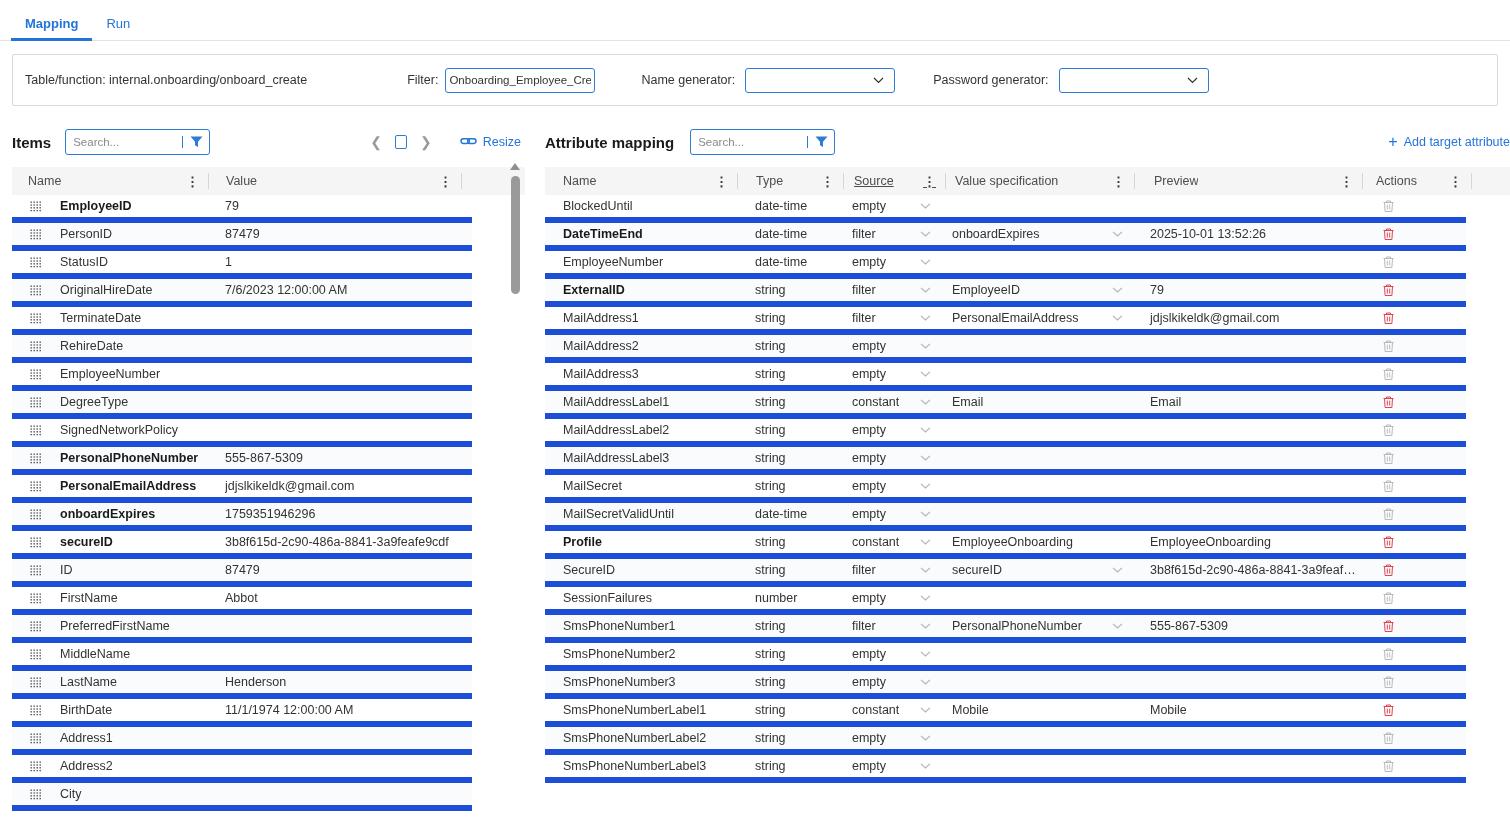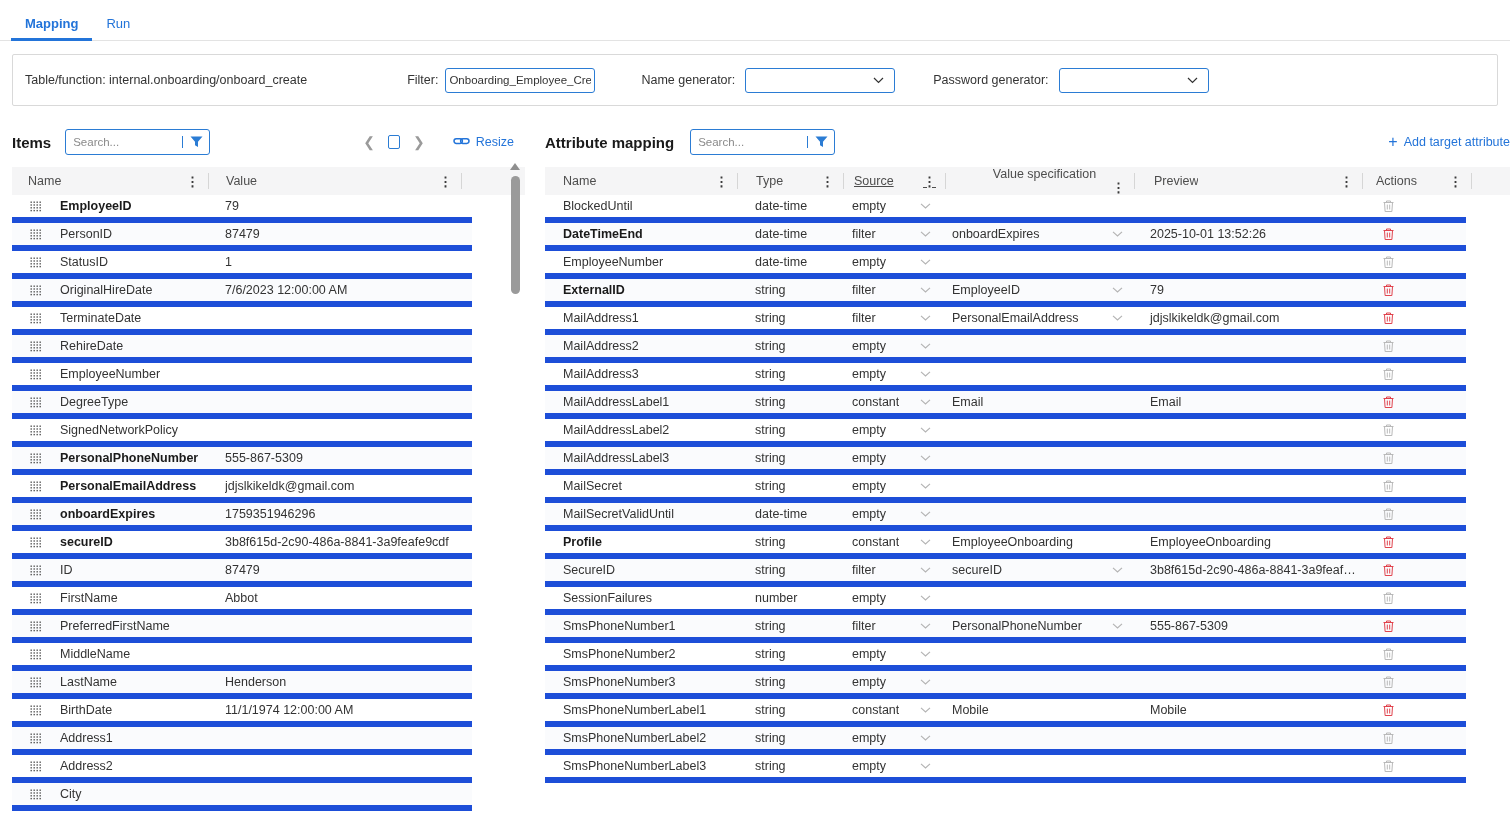--- a/index.html
+++ b/index.html
@@ -42,21 +42,21 @@
                   font-family:"Liberation Sans", sans-serif; color:#333; min-width:0; }
   .search input::placeholder { color:#8a8a8a; }
   .search .funnel-btn { width:27px; border-left:1px solid #2b7cd4; display:flex;
                         align-items:center; justify-content:center; cursor:pointer; }
   .srch-right { margin-left:16px; }
 
   .pager { display:flex; align-items:center; margin-left:auto; gap:13px; }
   .pg-chev { color:#9a9a9a; font-size:14px; cursor:pointer; line-height:1; }
   .pg-box { width:12px; height:14px; border:1.5px solid #2b7cd4; border-radius:2px;
             cursor:pointer; }
-  .resize { display:flex; align-items:center; gap:6px; margin-left:28px; margin-right:11px;
+  .resize { display:flex; align-items:center; gap:6px; margin-left:28px; margin-right:4px;
             color:#2374d9; font-size:12.5px; cursor:pointer; }
   .add-link { margin-left:auto; display:flex; align-items:center; gap:6px;
               color:#2374d9; font-size:12.5px; cursor:pointer; }
   .add-plus { font-size:16px; line-height:1; }
 
   
   .thead { height:28px; background:#f5f5f6; display:flex; align-items:center;
            font-size:12.5px; color:#4d4d4d; }
   .th { display:flex; align-items:center; height:100%; position:relative; }
   .th .lbl { white-space:nowrap; overflow:hidden; }
@@ -87,21 +87,21 @@
   .rc-vspec{ width:188px; padding-left:9px; display:flex; align-items:center; }
   .rc-vspec .chev { margin-left:auto; margin-right:8px; display:flex; }
   .rc-prev { width:227px; padding-left:19px; }
   .rc-act  { width:108px; padding-left:25px; }
   .trash { background:none; border:0; cursor:pointer; padding:0; display:flex; }
   .trash.gray { color:#b9b9b9; }
   .trash.red  { color:#e0434d; }
   .rth1 { width:192px; padding-left:18px; }
   .rth2 { width:105px; padding-left:18px; }
   .rth3 { width:101px; padding-left:10px;text-decoration:underline; }
-  .rth4 { width:188px; padding-left:9px;flex-direction:column; }
+  .rth4 { width:188px; padding-left:9px; }
   .rth5 { width:227px; padding-left:19px; }
   .rth6 { width:108px; padding-left:13px; }
 
   
   .vscroll { position:absolute; top:28px; right:2px; width:16px; height:580px; }
   .vs-up { width:0; height:0; margin:8px auto 6px auto; border-left:5px solid transparent;
            border-right:5px solid transparent; border-bottom:7px solid #8f8f8f; cursor:pointer; }
   .vs-thumb { width:9px; margin:0 auto; height:118px; background:#9a9a9a;
               border-radius:5px; cursor:pointer; }
 </style>

